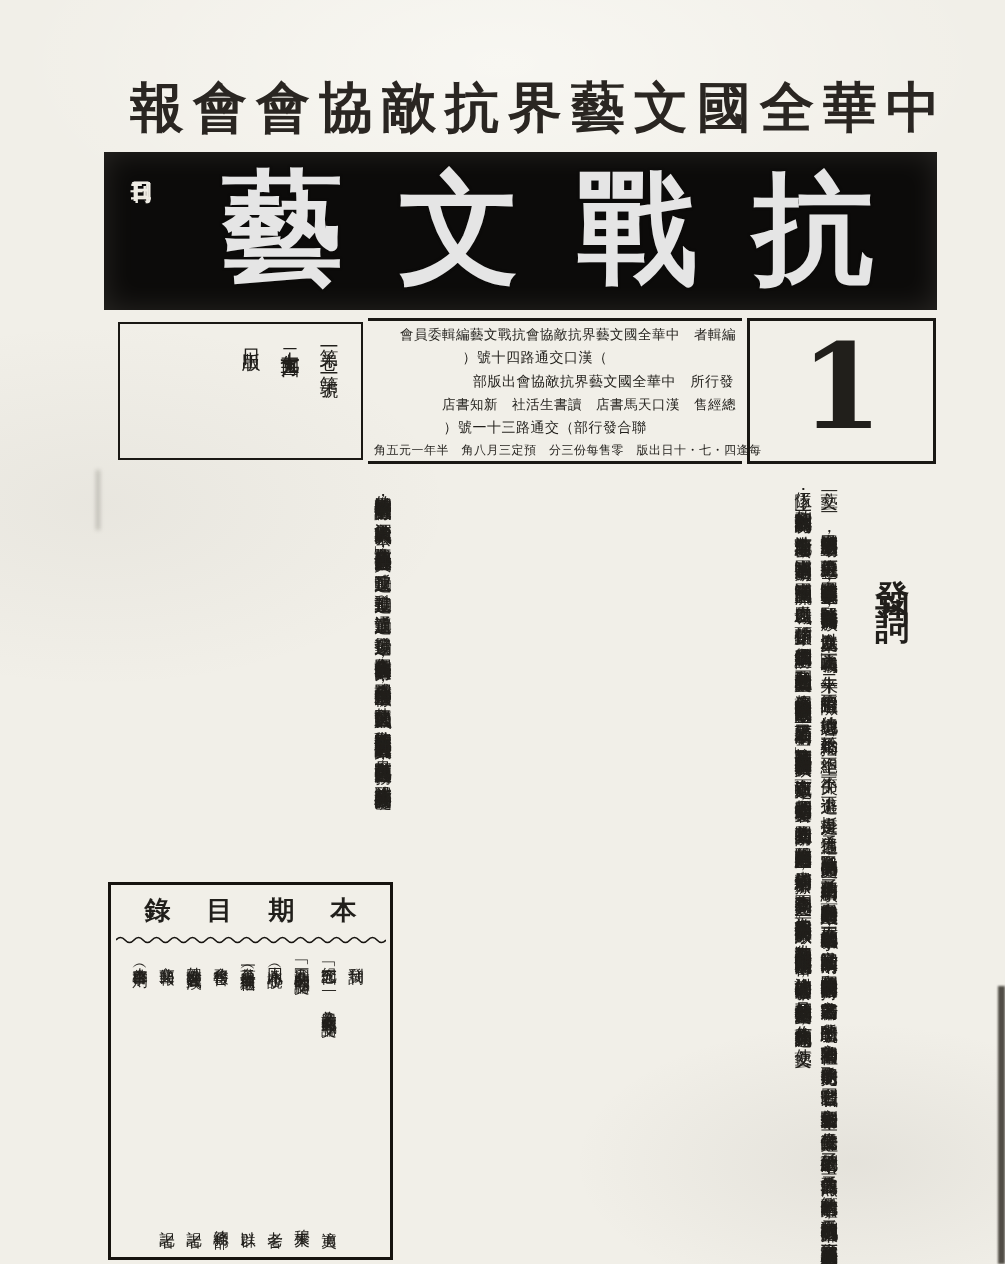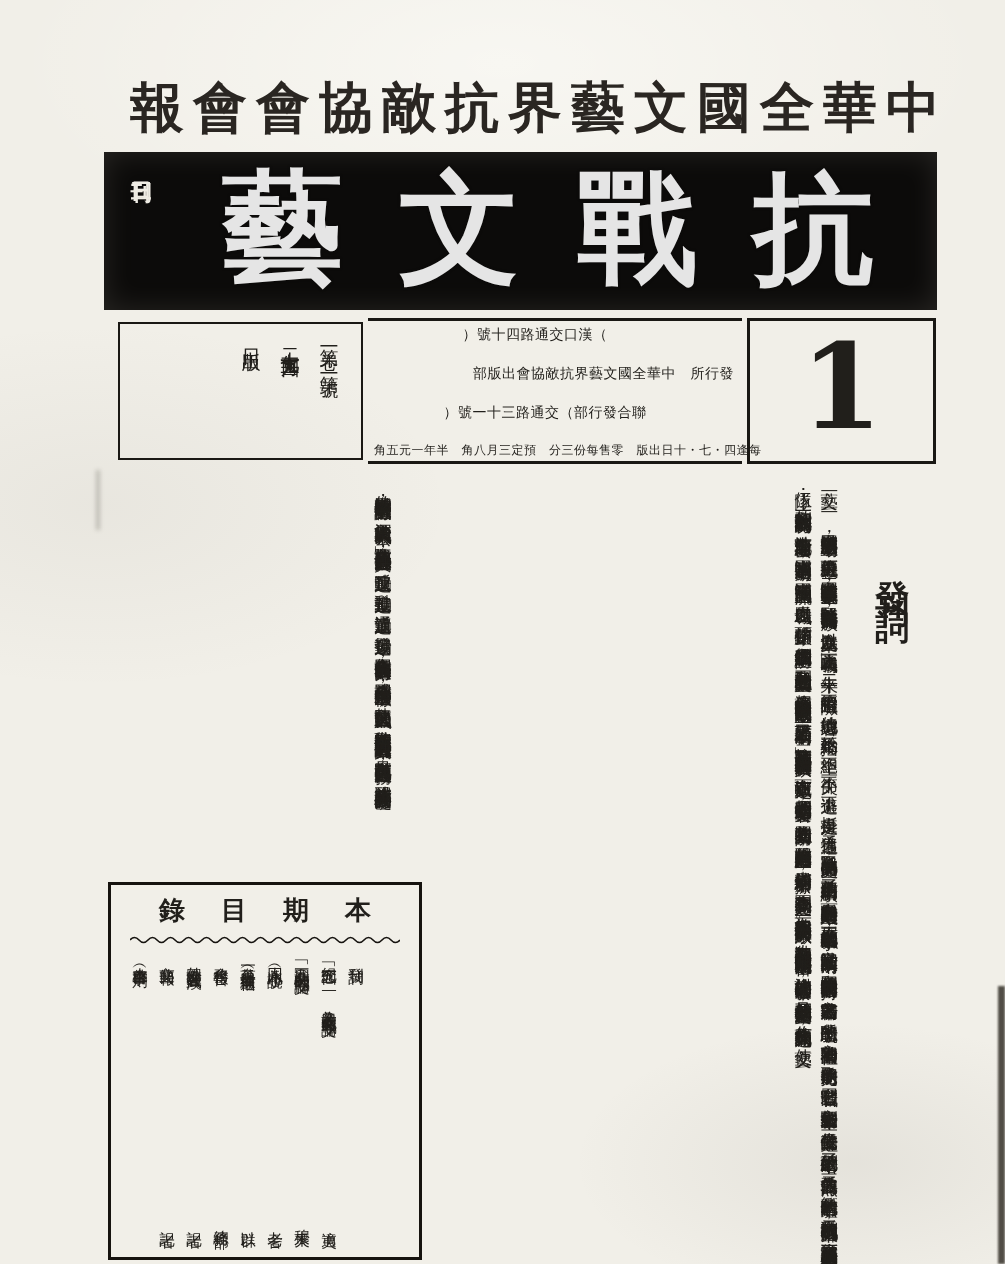--- a/index.html
+++ b/index.html
@@ -76,21 +76,21 @@
     display:block;font-size:34px;font-weight:bold;letter-spacing:15px;
     margin:74px 26px 0 30px;line-height:1.2;
   }
   .essay-left{
     position:absolute;top:482px;left:100px;width:296px;height:392px;
     writing-mode:vertical-rl;text-orientation:upright;
     font-size:17.5px;line-height:26px;letter-spacing:.5px;text-align:justify;
   }
   
   .toc-box{
-    position:absolute;top:882px;left:108px;width:314px;height:378px;
+    position:absolute;top:882px;left:108px;width:285px;height:378px;
     border:3px solid #16130f;box-sizing:border-box;
   }
   .toc-header{
     height:50px;display:flex;align-items:center;justify-content:center;
     font-size:26px;font-weight:bold;letter-spacing:36px;padding-left:36px;
     white-space:nowrap;
   }
   .toc-wave{display:block;margin:0 auto;}
   .toc-entries{
     writing-mode:vertical-rl;text-orientation:upright;
@@ -124,22 +124,24 @@
   <div class="banner-title">藝文戰抗</div>
 </div>
 
 <div class="volume-box">
   <div>第一卷　第一號</div>
   <div>二十七年五月四</div>
   <div>日出版</div>
 </div>
 
 <div class="masthead-mid">
+  <div class="mh-line mh-1">會員委輯編藝文戰抗會協敵抗界藝文國全華中　者輯編</div>
   <div class="mh-line mh-3">）號十四路通交口漢（</div>
   <div class="mh-line mh-2">部版出會協敵抗界藝文國全華中　所行發</div>
+  <div class="mh-line mh-4">店書知新　社活生書讀　店書馬天口漢　售經總</div>
   <div class="mh-line mh-5">）號一十三路通交（部行發合聯</div>
   <div class="mh-line mh-6">角五元一年半　角八月三定預　分三份每售零　版出日十・七・四逢每</div>
 </div>
 
 <div class="issue-box">
   <div class="issue-number">1</div>
 </div>
 
 <div class="essay-right">
   <span class="foreword-title">發刊詞</span>

